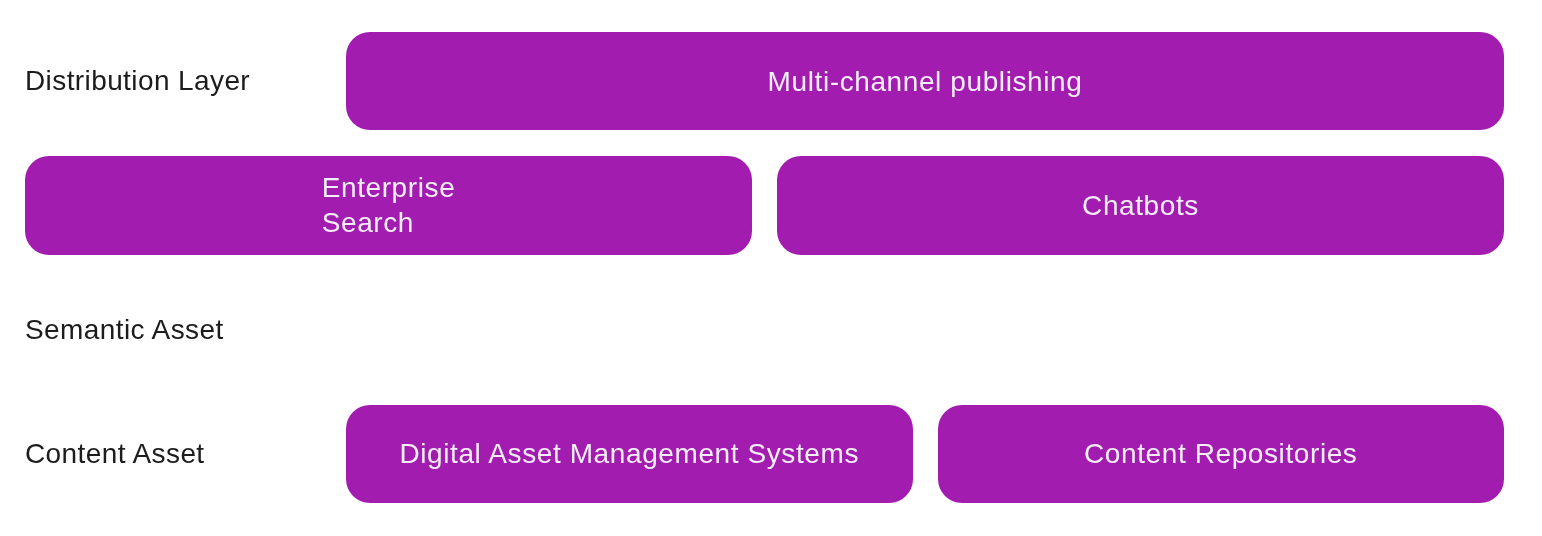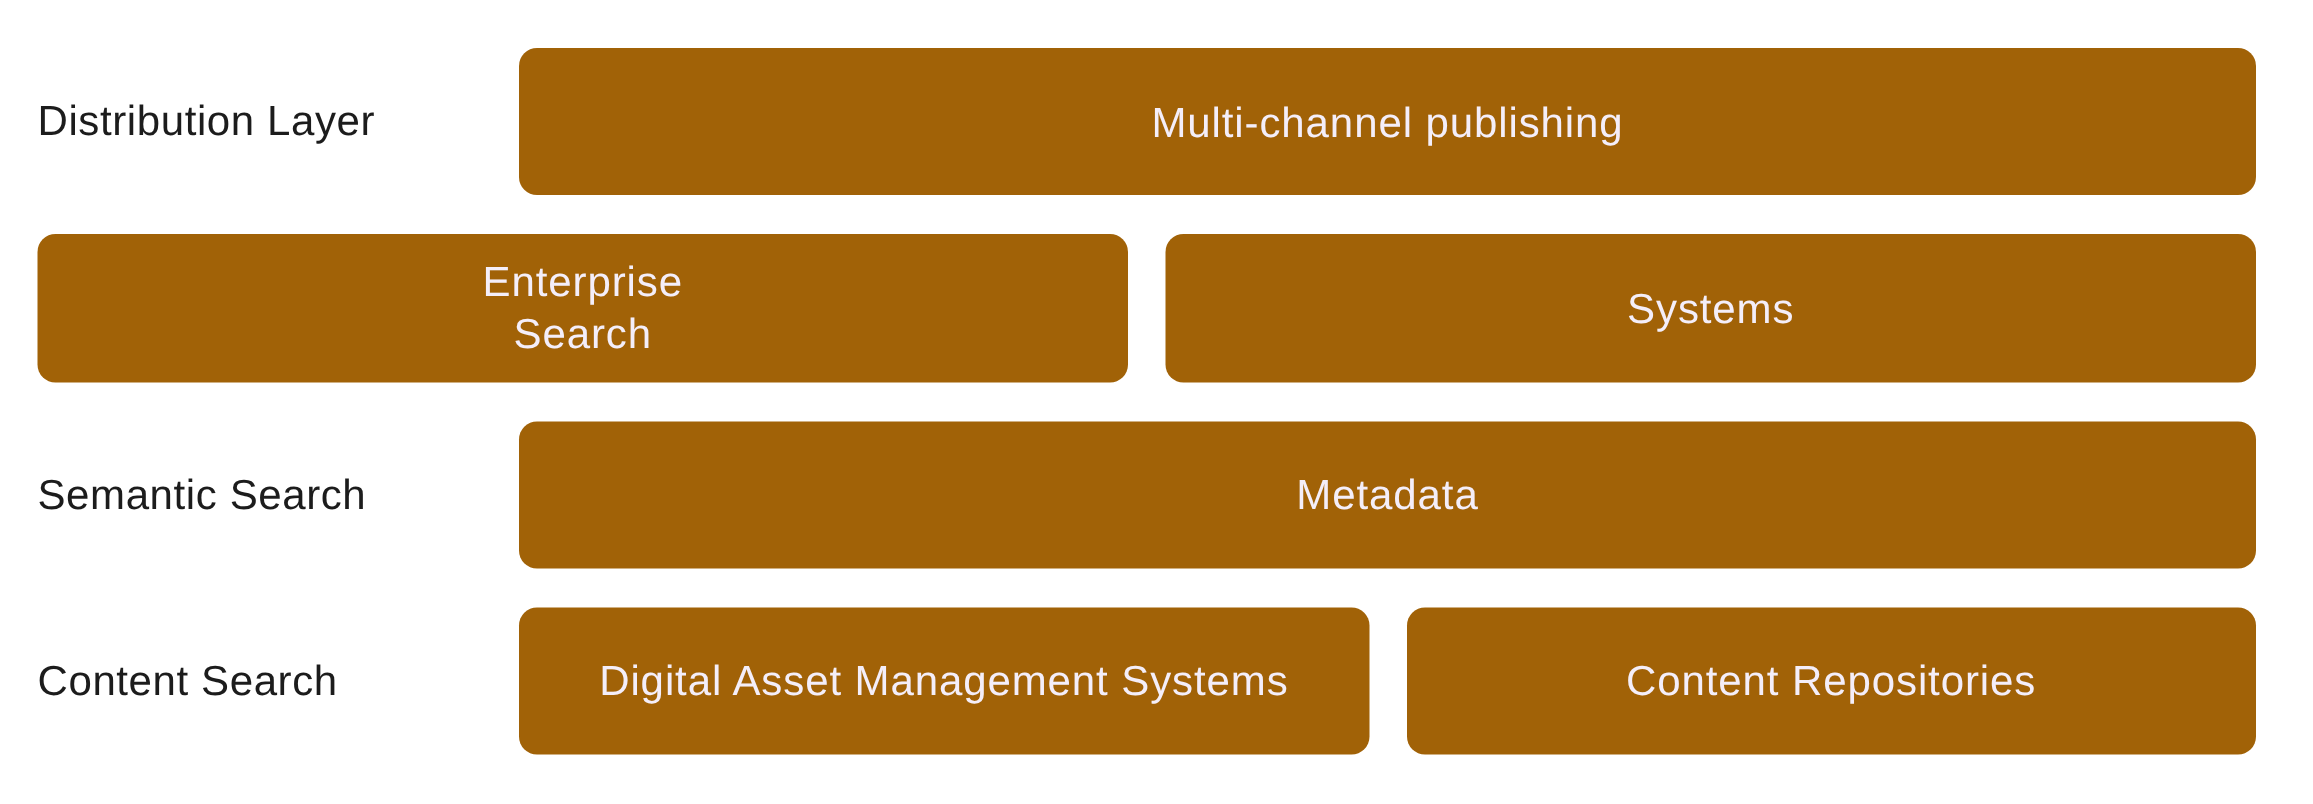--- a/index.html
+++ b/index.html
@@ -39,27 +39,27 @@
     letter-spacing: 0.4px;
   }
   .layer-boxes {
     flex: 1;
     display: flex;
     gap: 25px;
     min-width: 0;
   }
   .layer-box {
     flex: 1;
-    background: #a16207;
-    border-radius: 12px;
+    background: #a21caf;
+    border-radius: 24px;
     color: #f4eef9;
     display: flex;
     align-items: center;
     justify-content: center;
-    text-align: center;
+    text-align: left;
     font-size: 28px;
     letter-spacing: 0.6px;
     line-height: 1.25;
     white-space: pre-line;
     min-width: 0;
   }
 </style>
 </head>
 <body>
 
@@ -69,32 +69,29 @@
     <div class="layer-label">Distribution Layer</div>
     <div class="layer-boxes">
       <div class="layer-box">Multi-channel publishing</div>
     </div>
   </div>
 
   <div class="layer-row">
     <div class="layer-boxes">
       <div class="layer-box">Enterprise
 Search</div>
-      <div class="layer-box">Systems</div>
+      <div class="layer-box">Chatbots</div>
     </div>
   </div>
 
   <div class="layer-row">
-    <div class="layer-label">Semantic Search</div>
-    <div class="layer-boxes">
-      <div class="layer-box">Metadata</div>
-    </div>
+    <div class="layer-label">Semantic Asset</div>
   </div>
 
   <div class="layer-row">
-    <div class="layer-label">Content Search</div>
+    <div class="layer-label">Content Asset</div>
     <div class="layer-boxes">
       <div class="layer-box">Digital Asset Management Systems</div>
       <div class="layer-box">Content Repositories</div>
     </div>
   </div>
 
 </div>
 
 </body></html>

